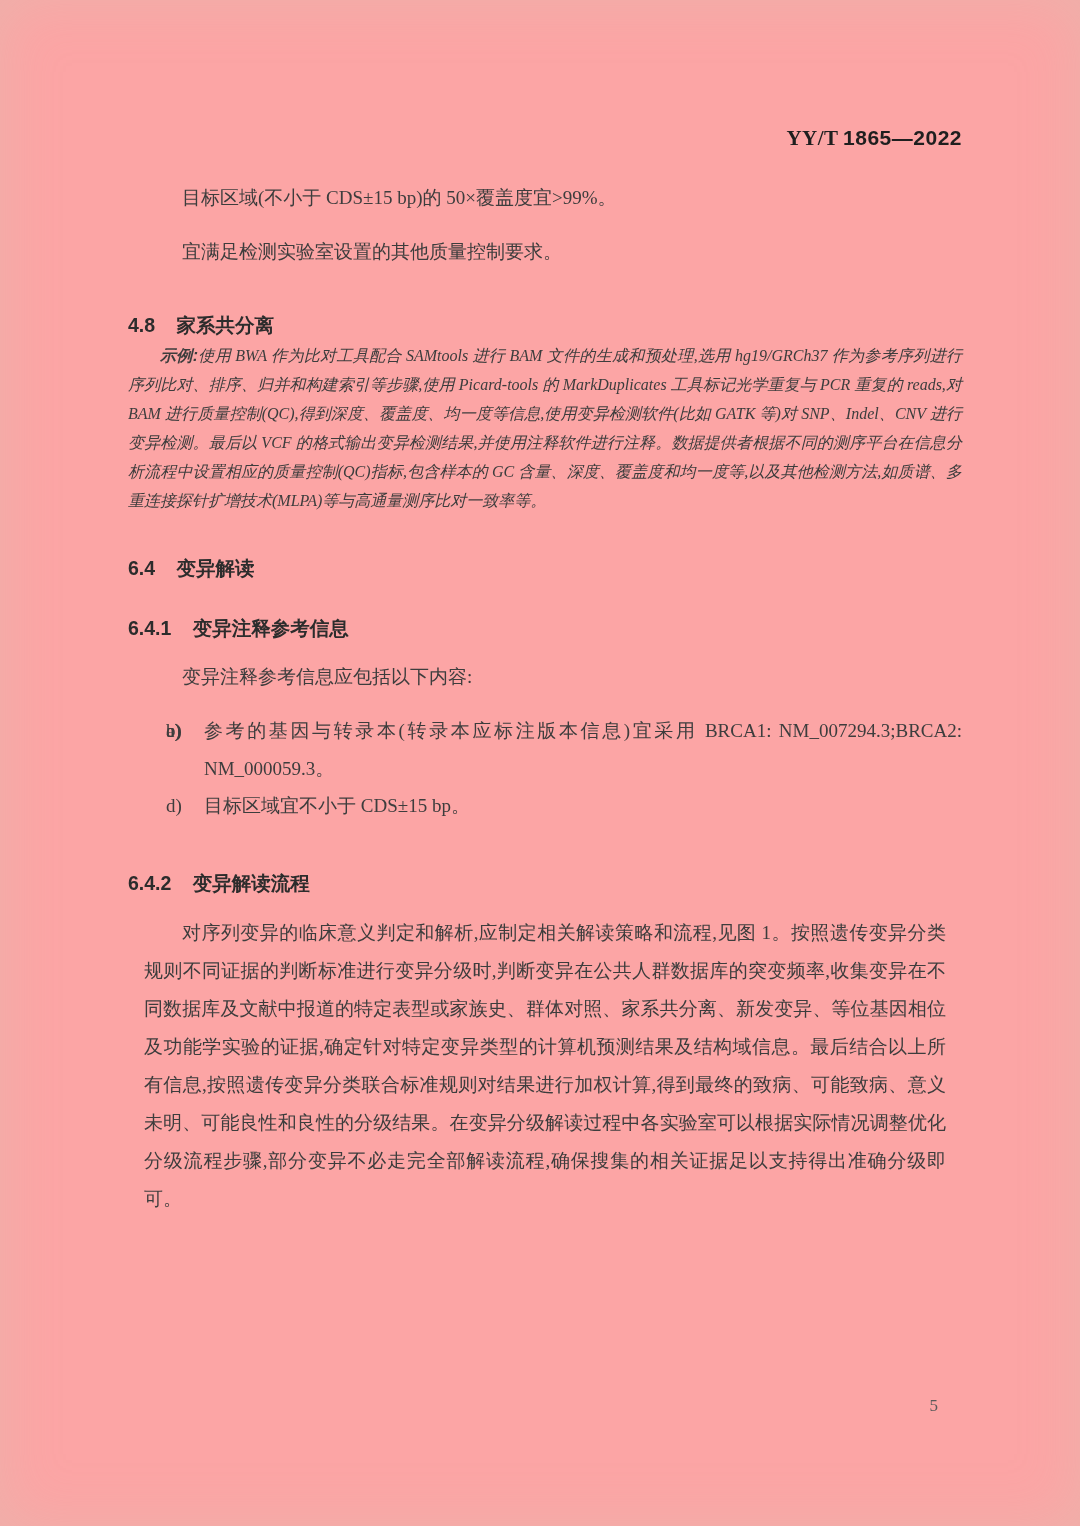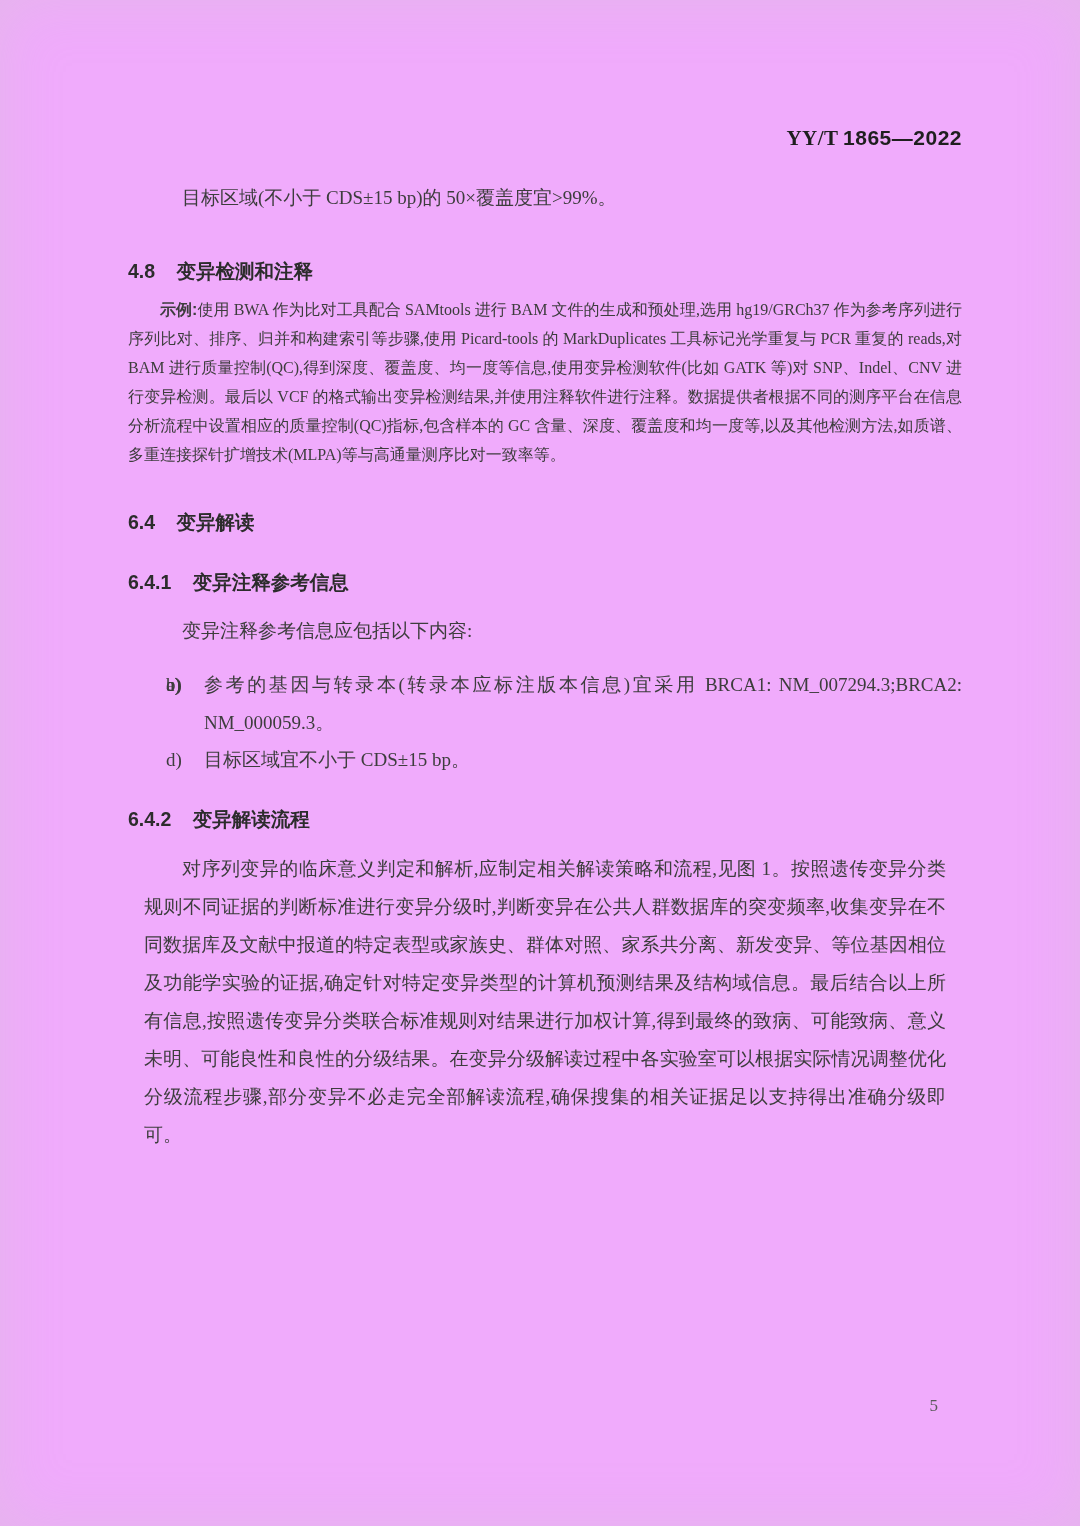--- a/index.html
+++ b/index.html
@@ -11,21 +11,21 @@
     height: 1526px;
     background: #ffffff;
     position: relative;
     overflow: hidden;
     font-family: "Liberation Serif", "DejaVu Serif", serif;
     color: #3d3d3d;
   }
   .scan-page {
     position: absolute;
     inset: 0;
-    background: #f0abfc;
+    background: #fca5a5;
     box-shadow: inset 0 0 60px rgba(196, 214, 186, 0.25);
   }
   .content {
     position: relative;
     padding: 0 118px 0 128px;
   }
   
   .doc-header {
     margin-top: 126px;
     text-align: right;
@@ -66,30 +66,31 @@
     line-height: 28px;
   }
   .sec-heading .sec-num {
     margin-right: 1.1em;
   }
   .h-63   { margin-top: 40px; }
   .p-63   { margin-top: 17px; }
   .h-64   { margin-top: 39px; }
   .h-641  { margin-top: 32px; }
   .p-641  { margin-top: 16px; }
-  .h-642  { margin-top: 26px; }
+  .h-642  { margin-top: 44px; }
   .p-642  { margin-top: 17px; }
   
   .example-block {
-    margin-top: 10px;
+    margin-top: 2px;
     font-size: 16px;
     line-height: 29px;
     text-align: justify;
     text-indent: 2em;
     color: #3d3d3d;
+    font-style: italic;
   }
   .example-block .example-label {
     font-family: "Liberation Sans", "DejaVu Sans", sans-serif;
     font-weight: 700;
   }
   
   .ref-list {
     list-style: none;
     margin: 8px 0 0 0;
     padding: 0;
@@ -121,24 +122,25 @@
 <div class="scan-page">
   <div class="content">
 
     <div class="doc-header">
       <span class="code-prefix">YY/T</span>
       <span class="code-number">1865—2022</span>
     </div>
 
     <div class="intro-block body-text">
       <p class="indent">目标区域(不小于 CDS±15 bp)的 50×覆盖度宜&gt;99%。</p>
+      <p class="indent">宜满足检测实验室设置的其他质量控制要求。</p>
     </div>
 
     <h2 class="sec-heading h-63">
-      <span class="sec-num">4.8</span><span>变异检测和注释</span>
+      <span class="sec-num">4.8</span><span>家系共分离</span>
     </h2>
 
 
     <div class="example-block">
       <span class="example-label">示例:</span><span>使用 BWA 作为比对工具配合 SAMtools 进行 BAM 文件的生成和预处理,选用 hg19/GRCh37 作为参考序列进行序列比对、排序、归并和构建索引等步骤,使用 Picard-tools 的 MarkDuplicates 工具标记光学重复与 PCR 重复的 reads,对 BAM 进行质量控制(QC),得到深度、覆盖度、均一度等信息,使用变异检测软件(比如 GATK 等)对 SNP、Indel、CNV 进行变异检测。最后以 VCF 的格式输出变异检测结果,并使用注释软件进行注释。数据提供者根据不同的测序平台在信息分析流程中设置相应的质量控制(QC)指标,包含样本的 GC 含量、深度、覆盖度和均一度等,以及其他检测方法,如质谱、多重连接探针扩增技术(MLPA)等与高通量测序比对一致率等。</span>
     </div>
 
     <h2 class="sec-heading h-64">
       <span class="sec-num">6.4</span><span>变异解读</span>
     </h2>

